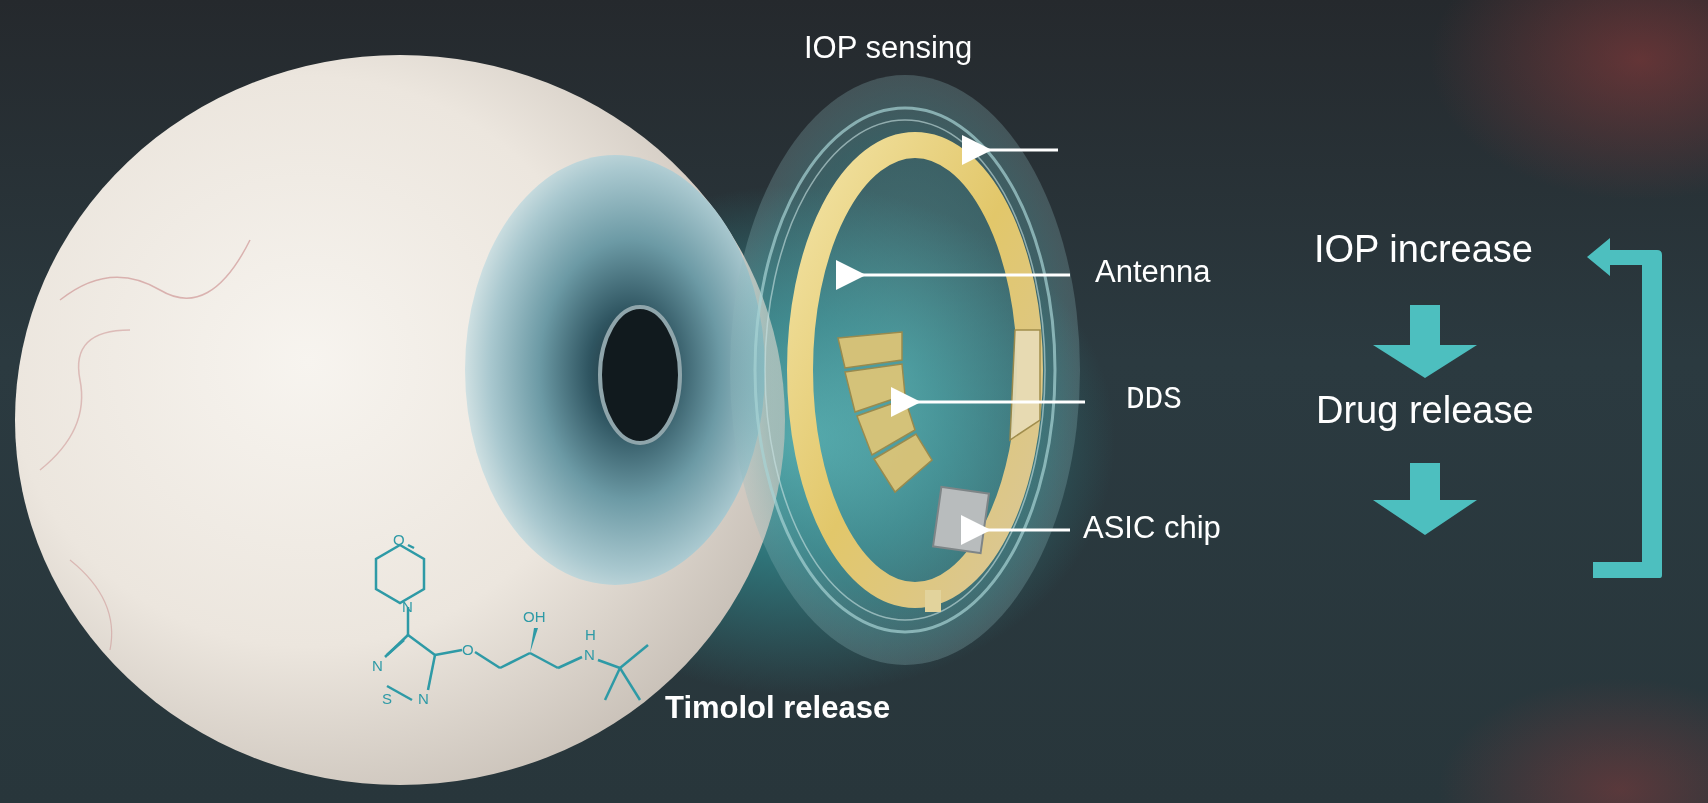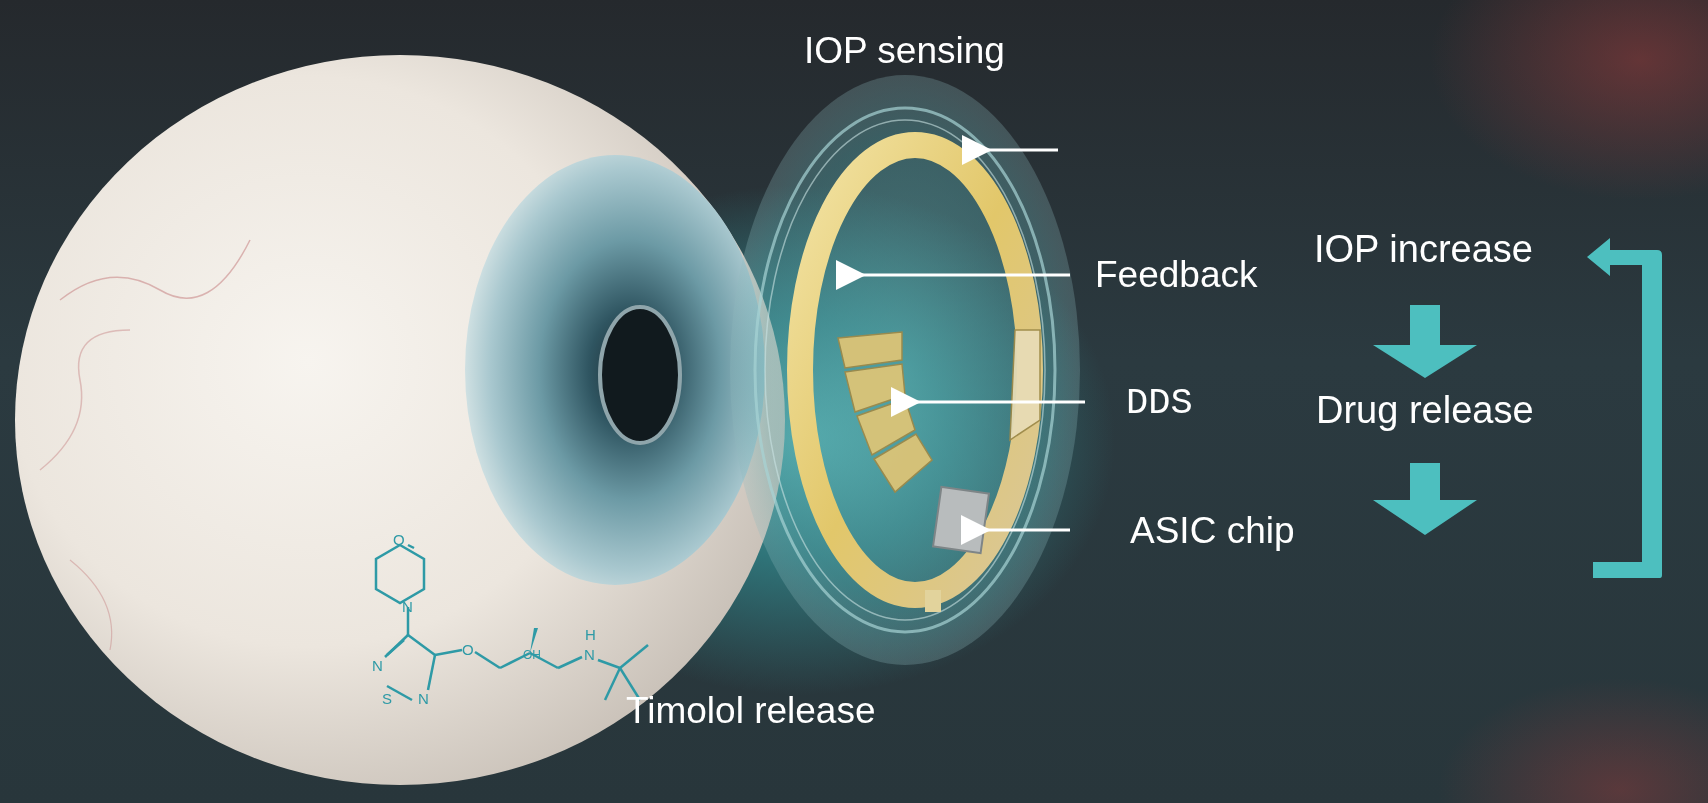--- a/index.html
+++ b/index.html
@@ -5,21 +5,21 @@
   html, body { margin:0; padding:0; }
   body { width:1708px; height:803px; overflow:hidden; font-family:"Liberation Sans", sans-serif; }
   .stage { position:relative; width:1708px; height:803px; overflow:hidden;
     background:
       radial-gradient(ellipse 420px 340px at 800px 440px, #4fa6a8 0%, #2f7479 35%, rgba(35,70,76,0) 75%),
       radial-gradient(ellipse 300px 200px at 1640px 60px, rgba(150,60,60,0.55) 0%, rgba(60,40,45,0) 70%),
       radial-gradient(ellipse 260px 160px at 1620px 790px, rgba(150,60,60,0.45) 0%, rgba(60,40,45,0) 70%),
       linear-gradient(180deg, #25292d 0%, #2b3a40 45%, #28363b 100%);
   }
   .abs { position:absolute; }
-  .label { position:absolute; color:#fff; font-size:37px; white-space:nowrap; }
+  .label { position:absolute; color:#fff; font-size:31px; white-space:nowrap; }
   .fb { position:absolute; color:#fff; font-size:38px; white-space:nowrap; }
   .fb-title { position:absolute; color:#f08c8c; font-size:37px; font-weight:bold; white-space:nowrap; }
   svg { position:absolute; left:0; top:0; }
 </style>
 </head>
 <body>
 
 <div class="stage">
 
   <svg width="1708" height="803" viewBox="0 0 1708 803">
@@ -115,25 +115,25 @@
       <path d="M1593,578 L1660,578 Q1662,578 1662,575 L1662,255 Q1662,250 1657,250 L1610,250 L1610,238 L1587,257 L1610,276 L1610,265 L1642,265 L1642,562 L1593,562 z"></path>
     </g>
   </svg>
 
   <div class="abs" style="left:393px;top:531px;color:#2e9aa6;font-size:15px;">O</div>
   <div class="abs" style="left:402px;top:598px;color:#2e9aa6;font-size:15px;">N</div>
   <div class="abs" style="left:372px;top:657px;color:#2e9aa6;font-size:15px;">N</div>
   <div class="abs" style="left:382px;top:690px;color:#2e9aa6;font-size:15px;">S</div>
   <div class="abs" style="left:418px;top:690px;color:#2e9aa6;font-size:15px;">N</div>
   <div class="abs" style="left:462px;top:641px;color:#2e9aa6;font-size:15px;">O</div>
-  <div class="abs" style="left:523px;top:608px;color:#2e9aa6;font-size:12px;margin-top:40px;">OH</div>
+  <div class="abs" style="left:523px;top:608px;color:#2e9aa6;font-size:15px;">OH</div>
   <div class="abs" style="left:585px;top:626px;color:#2e9aa6;font-size:15px;">H</div>
   <div class="abs" style="left:584px;top:646px;color:#2e9aa6;font-size:15px;">N</div>
 
   <div class="label" style="left:804px;top:30px;">IOP sensing</div>
-  <div class="label" style="left:1095px;top:254px;">Feedback</div>
+  <div class="label" style="left:1095px;top:254px;">Antenna</div>
   <div class="label" style="left:1126px;top:382px;font-family:Liberation Mono, monospace;">DDS</div>
-  <div class="label" style="left:1130px;top:510px;">ASIC chip</div>
-  <div class="label" style="left:626px;top:690px;">Timolol release</div>
+  <div class="label" style="left:1083px;top:510px;">ASIC chip</div>
+  <div class="label" style="left:665px;top:690px;font-weight:bold;">Timolol release</div>
 
   <div class="fb" style="left:1316px;top:389px;">Drug release</div>
   <div class="fb" style="left:1314px;top:228px;">IOP increase</div>
 </div>
 
 </body></html>

